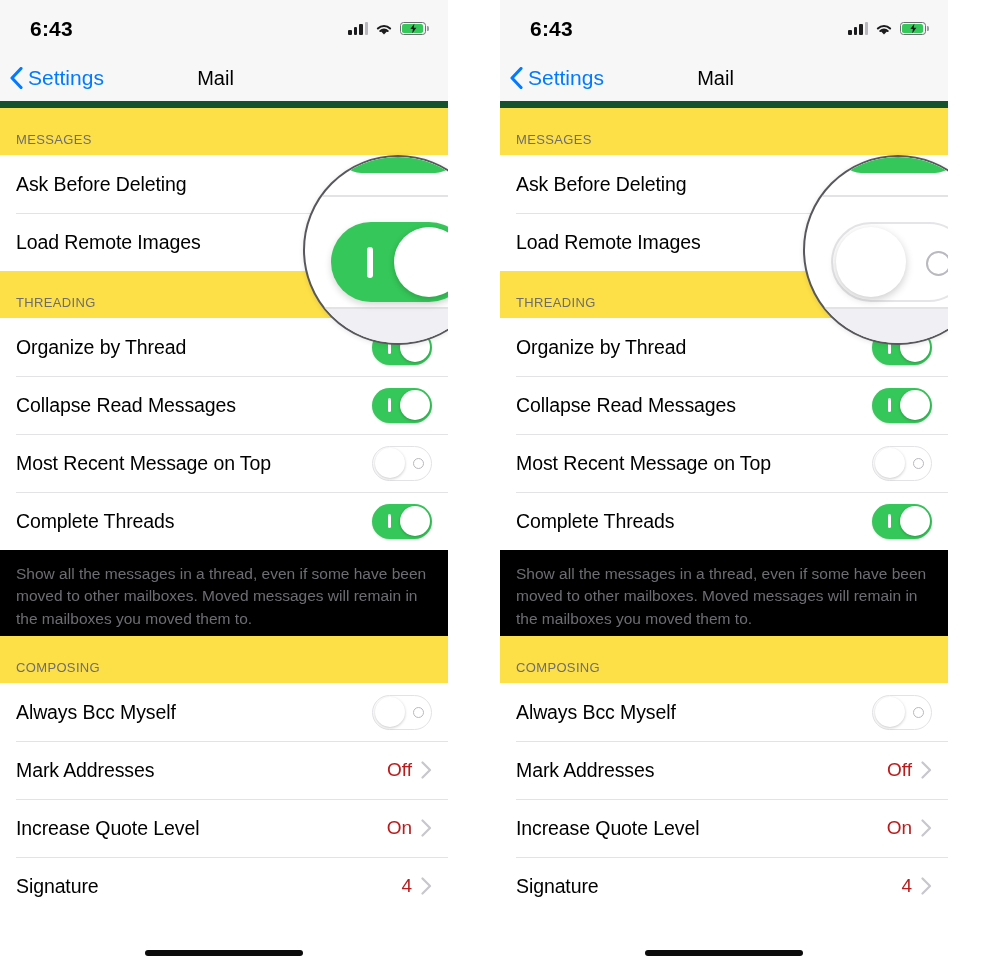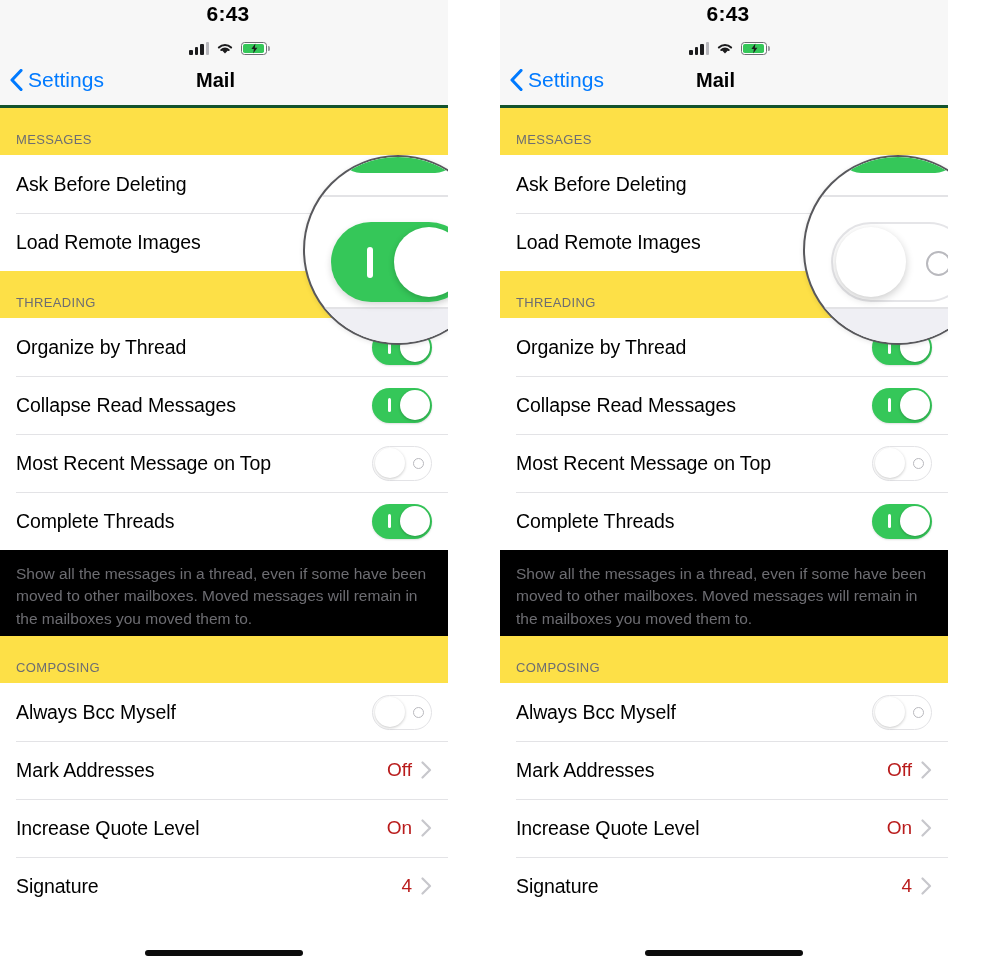--- a/index.html
+++ b/index.html
@@ -27,21 +27,20 @@
 
   
   .statusbar {
     position: relative;
     height: 55px;
     background: #f7f7f7;
     display: flex;
     align-items: center;
     justify-content: space-between;
     padding: 0 22px 0 30px;
-    flex-direction: column;
   }
   .clock {
     font-size: 21px;
     font-weight: bold;
     color: #000;
     letter-spacing: 0.2px;
     margin-top: 2px;
   }
   .status-icons {
     display: flex;
@@ -84,21 +83,21 @@
     left: 7px; top: 0px;
     width: 11px; height: 11px;
     z-index: 2;
   }
 
   
   .navbar {
     position: relative;
     height: 53px;
     background: #f7f7f7;
-    border-bottom: 3px solid #14532d;
+    border-bottom: 7px solid #14532d;
     display: flex;
     align-items: center;
   }
   .nav-back {
     display: flex;
     align-items: center;
     gap: 5px;
     padding-left: 10px;
     color: #007aff;
     font-size: 21px;
@@ -106,21 +105,21 @@
   }
   .chev-back {
     width: 13px; height: 22px;
     flex: 0 0 auto;
   }
   .nav-title {
     position: absolute;
     left: 0; right: 17px;
     text-align: center;
     font-size: 20px;
-    font-weight: bold;
+    font-weight: normal;
     color: #000;
     pointer-events: none;
   }
 
   
   .content { background: #efeff4; }
   .section-header {
     background: #fde047;
     color: #6d6d72;
     font-size: 13px;

